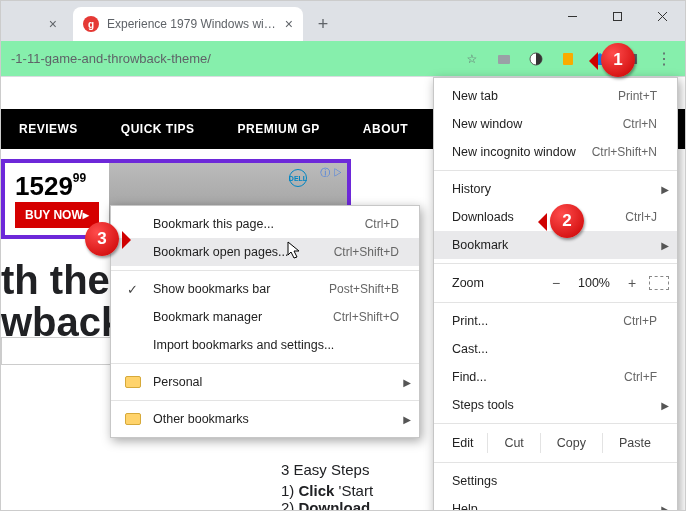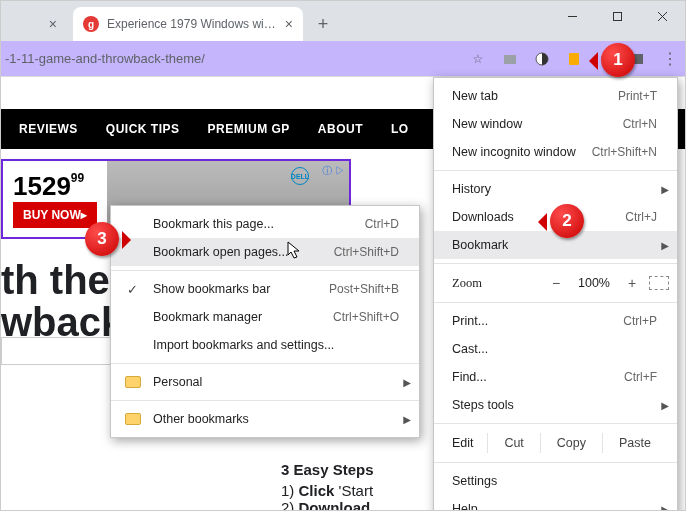--- a/index.html
+++ b/index.html
@@ -8,51 +8,51 @@
   .tab { background: #fff; height: 34px; border-radius: 8px 8px 0 0; display: flex; align-items: center; padding: 0 10px; margin-left: 6px; font-size: 12px; color: #5f6368; }
   .tab.inactive { background: transparent; width: 60px; justify-content: flex-end; }
   .tab.active { width: 230px; }
   .tab .favicon { width: 16px; height: 16px; border-radius: 50%; background: #e53935; color: #fff; font-size: 10px; display: flex; align-items: center; justify-content: center; margin-right: 8px; font-weight: bold; }
   .tab .title { white-space: nowrap; overflow: hidden; text-overflow: ellipsis; flex: 1; }
   .tab .close { color: #5f6368; font-size: 14px; margin-left: 6px; }
   .newtab { width: 28px; height: 28px; display: flex; align-items: center; justify-content: center; color: #5f6368; font-size: 18px; margin-bottom: 3px; margin-left: 6px; }
   .win-controls { position: absolute; top: 0; right: 0; display: flex; }
   .win-btn { width: 45px; height: 30px; display: flex; align-items: center; justify-content: center; color: #333; font-size: 12px; }
   .win-btn svg { width: 11px; height: 11px; }
-  .toolbar { background: #c4b5fd; height: 36px; border-bottom: 1px solid #dadce0; display: flex; align-items: center; padding: 0 0; position: relative; }
+  .toolbar { background: #86efac; height: 36px; border-bottom: 1px solid #dadce0; display: flex; align-items: center; padding: 0 6px; position: relative; }
   .url-fragment { color: #5f6368; font-size: 13px; margin-left: 4px; flex: 1; white-space: nowrap; overflow: hidden; }
   .tb-icons { display: flex; align-items: center; gap: 14px; margin-right: 8px; }
   .tb-icon { width: 18px; height: 18px; display: flex; align-items: center; justify-content: center; color: #5f6368; }
   .menu-dots { width: 30px; height: 30px; display: flex; align-items: center; justify-content: center; color: #5f6368; font-size: 16px; position: relative; }
   .page-content { position: relative; height: calc(511px - 76px); overflow: hidden; background: #fff; }
-  .nav-bar { background: #000; color: #fff; height: 40px; display: flex; align-items: center; padding-left: 18px; gap: 28px; font-size: 12px; font-weight: 600; margin-top: 32px; }
+  .nav-bar { background: #000; color: #fff; height: 40px; display: flex; align-items: center; padding-left: 18px; gap: 43px; font-size: 12px; font-weight: 600; margin-top: 32px; }
   .nav-item { letter-spacing: 0.5px; }
-  .ad-banner { margin: 10px 0 0 0; height: 80px; display: flex; align-items: center; position: relative; border: 2px solid #6d28d9; width: 350px; }
+  .ad-banner { margin: 10px 0 0 0; height: 80px; display: flex; align-items: center; position: relative; border: 4px solid #6d28d9; width: 350px; }
   .price-box { padding: 6px 10px; }
   .price { font-size: 26px; font-weight: 800; color: #000; }
   .price sup { font-size: 12px; vertical-align: top; }
   .buy-btn { background: #d50000; color: #fff; font-size: 12px; font-weight: 700; padding: 6px 10px; display: inline-flex; align-items: center; }
   .ad-img { flex: 1; background: linear-gradient(#bbb,#999); height: 100%; position: relative; }
   .form-input { position: absolute; left: 0; top: 260px; width: 230px; height: 28px; border: 1px solid #ccc; }
   .headline { font-size: 40px; font-weight: 900; line-height: 1.05; margin-top: 20px; }
   .steps-col { position: absolute; left: 280px; top: 384px; font-size: 15px; }
-  .steps-col .h { font-weight: 700; margin-bottom: 4px; }
+  .steps-col .h { font-weight: 400; margin-bottom: 4px; }
   .logo { position: absolute; right: 14px; bottom: 10px; font-size: 28px; font-weight: 600; color: #333; font-style: italic; }
   .logo .dot { font-style: normal; color: #6a6; }
   
   .menu { position: absolute; background: #fff; border: 1px solid #c7c7c7; box-shadow: 2px 3px 10px rgba(0,0,0,.35); font-size: 12.5px; color: #222; padding: 4px 0; z-index: 100; }
   .main-menu { top: 76px; right: 7px; width: 245px; }
   .menu-row { display: flex; align-items: center; height: 28px; padding: 0 20px 0 18px; position: relative; }
   .menu-row.hover { background: #e9e9eb; }
   .menu-row .label { flex: 1; }
   .menu-row .shortcut { color: #666; font-size: 12px; }
   .menu-row .arrow { position: absolute; right: 8px; font-size: 10px; color: #555; }
   .menu-sep { height: 1px; background: #e3e3e3; margin: 4px 0; }
   .zoom-row { display: flex; align-items: center; height: 30px; padding: 0 8px 0 18px; gap: 4px; }
-  .zoom-row .zlabel { flex: 1; font-family: Liberation Serif, serif; }
+  .zoom-row .zlabel { flex: 1; }
   .zoom-row .zbtn { width: 26px; text-align: center; color: #555; font-size: 14px; }
   .zoom-row .zval { width: 42px; text-align: center; }
   .zoom-row .full { width: 20px; height: 14px; border: 1px dashed #888; }
   .edit-row { display: flex; align-items: center; height: 30px; padding: 0 10px 0 18px; }
   .edit-row .elabel { flex: 1; }
   .edit-row .ebtn { padding: 0 16px; color: #444; border-left: 1px solid #e3e3e3; height: 20px; display: flex; align-items: center; }
   .sub-menu { top: 204px; left: 109px; width: 310px; z-index: 200; }
   .sub-menu .menu-row { padding-left: 42px; }
   .sub-menu .check { position: absolute; left: 16px; color: #444; font-size: 13px; }
   .sub-menu .folder { position: absolute; left: 14px; width: 16px; height: 12px; background: #ffd36b; border: 1px solid #d6a93a; border-radius: 2px; }

